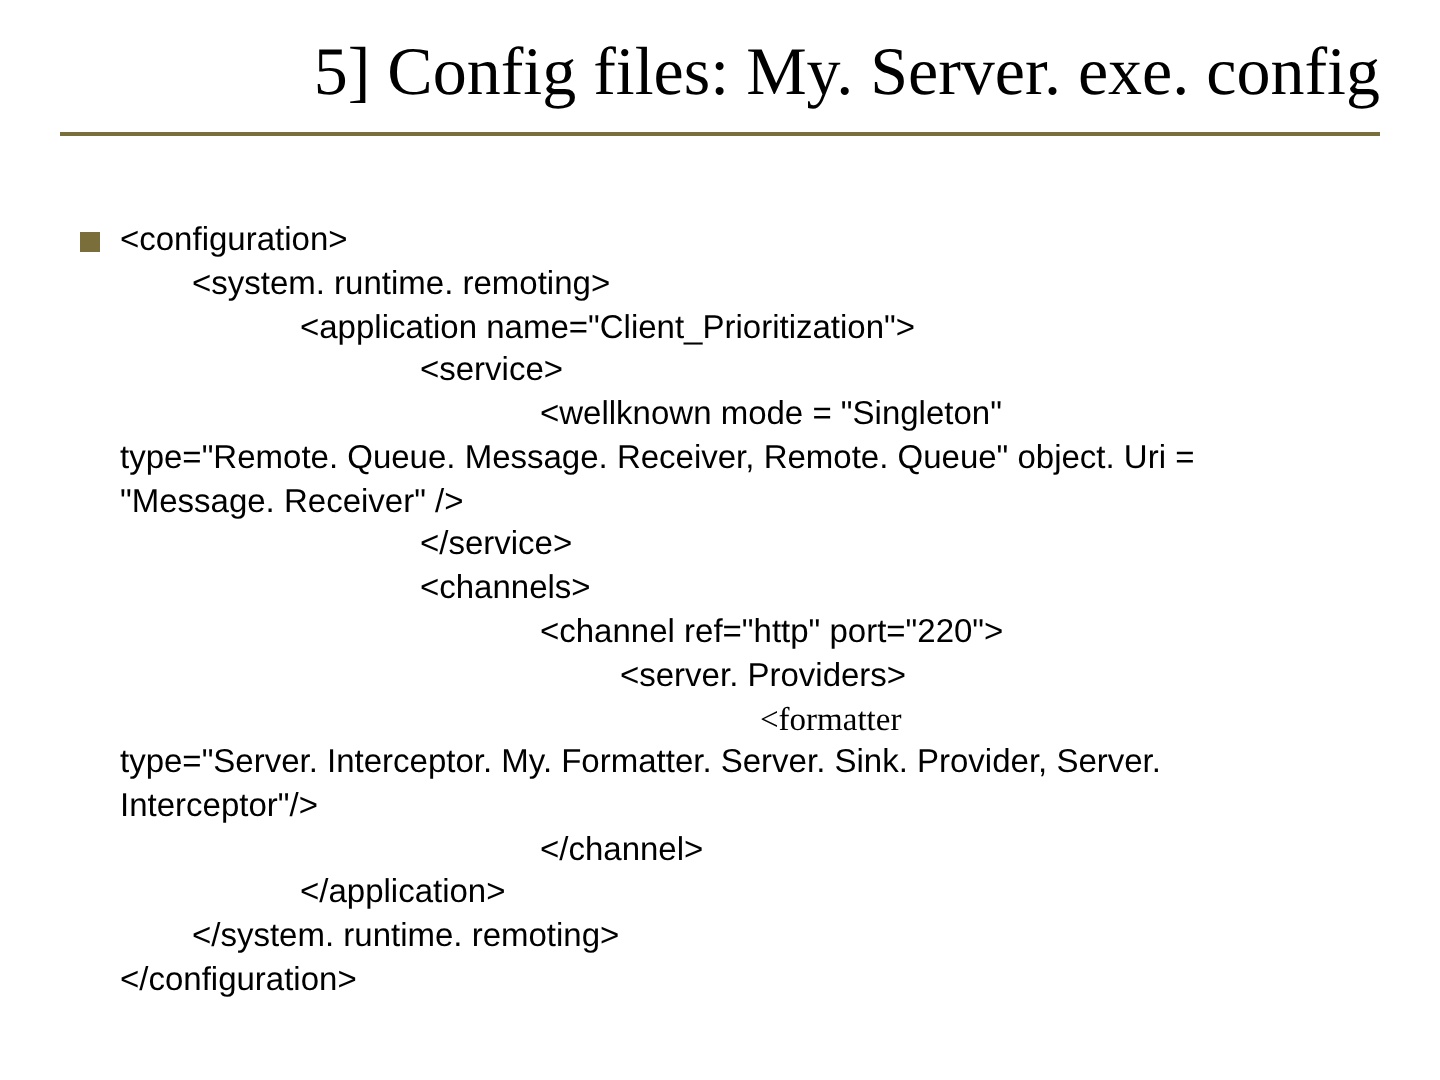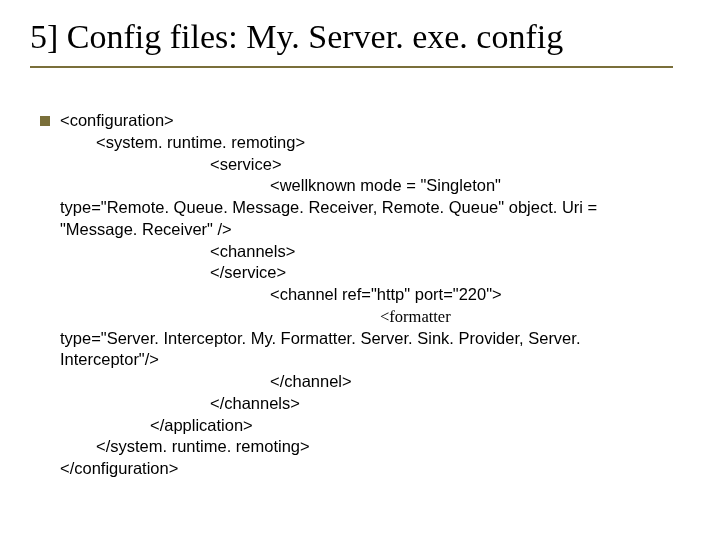--- a/index.html
+++ b/index.html
@@ -14,21 +14,22 @@
   .slide {
     position: relative;
     width: 720px;
     height: 540px;
     box-sizing: border-box;
   }
   .title-wrap {
     position: absolute;
     left: 30px;
     top: 12px;
-    right: 47px;
+    right: 30px;
+    text-align: right;
   }
   .title {
     font-size: 34px;
     color: #000;
     padding: 6px 0 10px 0;
     font-weight: normal;
   }
   .title-rule {
     border: none;
     border-top: 2px solid #7a6f3a;
@@ -78,30 +79,31 @@
     <div class="title">5] Config files: My. Server. exe. config</div>
     <hr class="title-rule">
   </div>
 
   <div class="code-block">
     <div class="bullet-row">
       <div class="bullet"></div>
       <div class="code-body">
         <span class="line">&lt;configuration&gt;</span>
         <span class="line ind1">&lt;system. runtime. remoting&gt;</span>
+        <span class="line ind2">&lt;application name="Client_Prioritization"&gt;</span>
         <span class="line ind3">&lt;service&gt;</span>
         <span class="line ind4">&lt;wellknown mode = "Singleton"</span>
         <span class="line wrap">type="Remote. Queue. Message. Receiver, Remote. Queue" object. Uri = "Message. Receiver" /&gt;</span>
+        <span class="line ind3">&lt;/service&gt;</span>
         <span class="line ind3">&lt;channels&gt;</span>
-        <span class="line ind3">&lt;/service&gt;</span>
         <span class="line ind4">&lt;channel ref="http" port="220"&gt;</span>
+        <span class="line ind5">&lt;server. Providers&gt;</span>
         <span class="line ind7">&lt;formatter</span>
         <span class="line wrap">type="Server. Interceptor. My. Formatter. Server. Sink. Provider, Server. Interceptor"/&gt;</span>
         <span class="line ind4">&lt;/channel&gt;</span>
-        <span class="line ind3">&lt;/channels&gt;</span>
         <span class="line ind2">&lt;/application&gt;</span>
         <span class="line ind1">&lt;/system. runtime. remoting&gt;</span>
         <span class="line">&lt;/configuration&gt;</span>
       </div>
     </div>
   </div>
 
 </div>
 
 </body></html>

